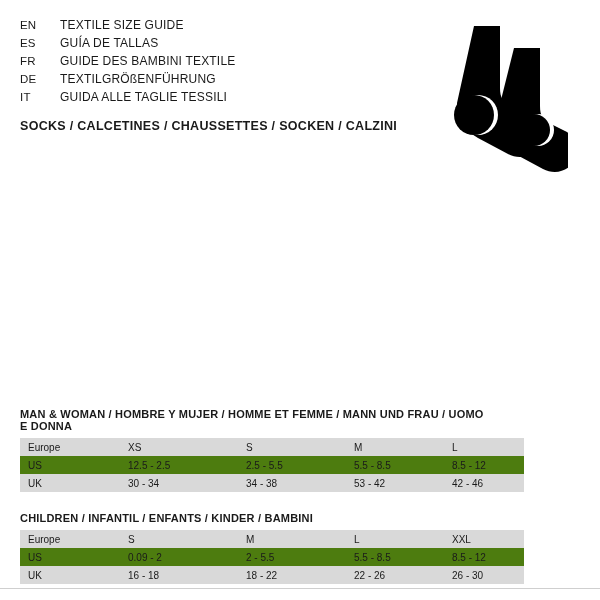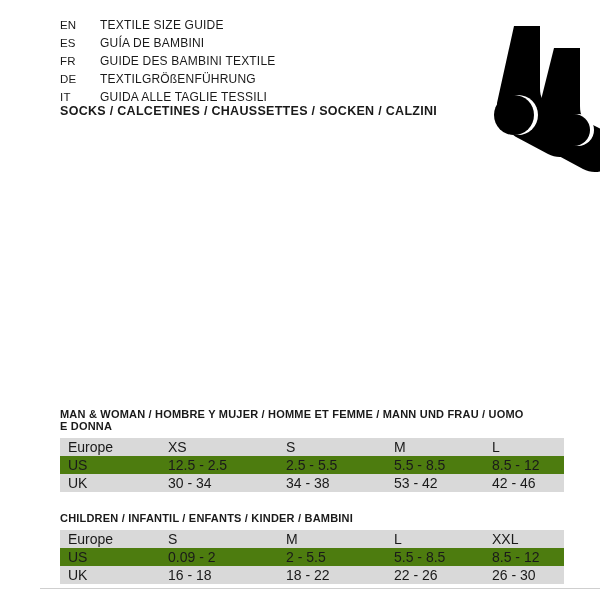--- a/index.html
+++ b/index.html
@@ -13,21 +13,20 @@
     font-family: "Liberation Sans", sans-serif;
     color: #1a1a1a;
     position: relative;
     overflow: hidden;
   }
   .page {
     position: relative;
     width: 476px;
     height: 600px;
     box-sizing: border-box;
-    margin-left: 40px;
   }
 
   
   .lang-block {
     position: absolute;
     left: 20px;
     top: 16px;
     width: 360px;
   }
   .lang-row {
@@ -42,21 +41,21 @@
     flex: 0 0 40px;
     font-size: 11.5px;
   }
   .lang-label {
     font-size: 12px;
   }
 
   .product-title {
     position: absolute;
     left: 20px;
-    top: 104px;
+    top: 119px;
     font-size: 12.5px;
     font-weight: bold;
     letter-spacing: 0.3px;
   }
 
   
   .socks {
     position: absolute;
     left: 408px;
     top: 18px;
@@ -79,21 +78,21 @@
     letter-spacing: 0.2px;
     margin-bottom: 6px;
     color: #1a1a1a;
   }
   table.size-table {
     border-collapse: collapse;
     width: 464px;
     table-layout: fixed;
   }
   table.size-table td {
-    font-size: 14px;
+    font-size: 10px;
     height: 16px;
     padding: 1px 0 1px 8px;
     border: none;
     color: #1a1a1a;
     white-space: nowrap;
   }
   table.size-table tr.shade td {
     background: #d9d9d9;
   }
   table.size-table tr.plain td {
@@ -119,21 +118,21 @@
 
 <div class="page">
 
   <div class="lang-block">
     <div class="lang-row">
       <span class="lang-code">EN</span>
       <span class="lang-label">TEXTILE SIZE GUIDE</span>
     </div>
     <div class="lang-row">
       <span class="lang-code">ES</span>
-      <span class="lang-label">GUÍA DE BAMBINI</span>
+      <span class="lang-label">GUÍA DE TALLAS</span>
     </div>
     <div class="lang-row">
       <span class="lang-code">FR</span>
       <span class="lang-label">GUIDE DES BAMBINI TEXTILE</span>
     </div>
     <div class="lang-row">
       <span class="lang-code">DE</span>
       <span class="lang-label">TEXTILGRÖßENFÜHRUNG</span>
     </div>
     <div class="lang-row">

